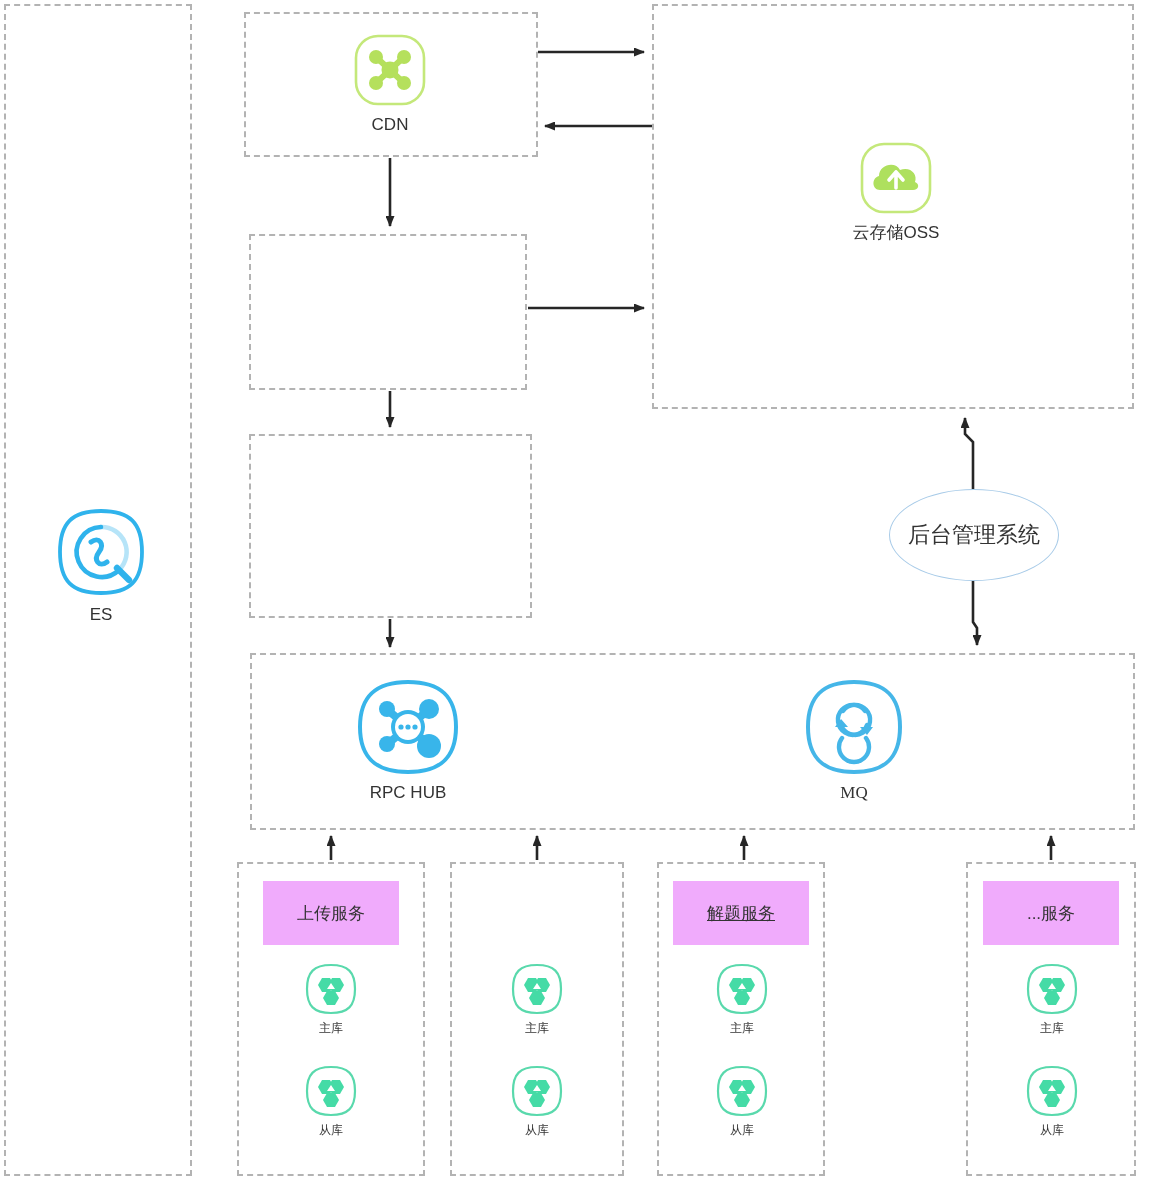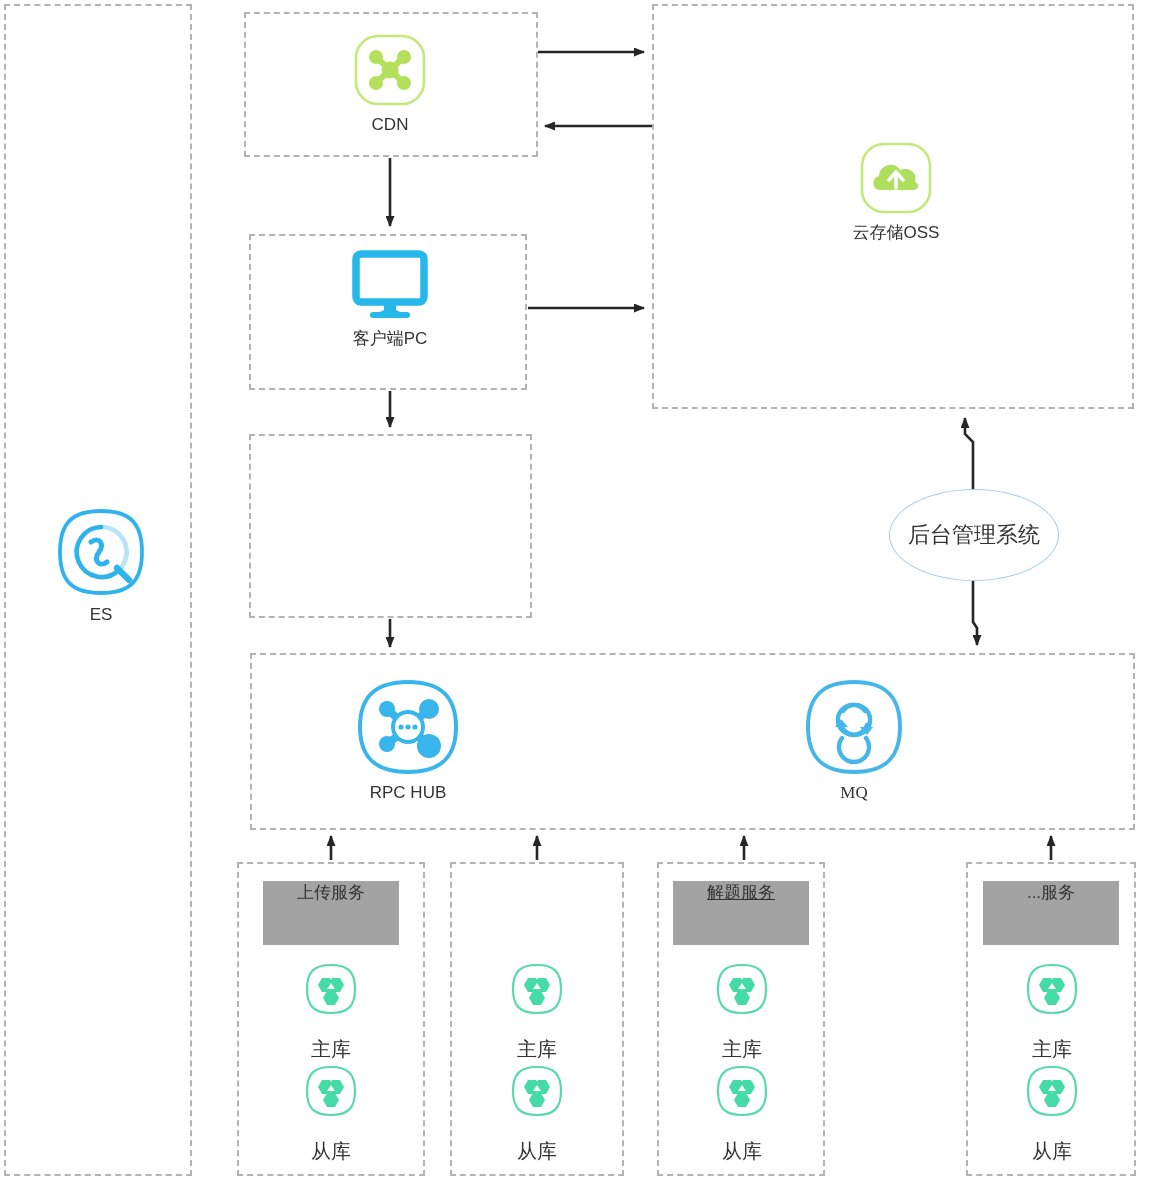--- a/index.html
+++ b/index.html
@@ -34,29 +34,30 @@
   }
   .node-label {
     font-size: 17px;
     color: #333333;
     line-height: 1.2;
     margin-top: 7px;
     white-space: nowrap;
     text-align: center;
   }
   .db-label {
-    font-size: 20px;
-    color: #333333;
-    margin-top: 20px;
+    font-size: 12px;
+    color: #333333;
+    margin-top: 4px;
     white-space: nowrap;
   }
   .svc-header {
     position: absolute;
-    background: #a3a3a3;
+    background: #f0abfc;
     display: flex;
+    align-items: center;
     justify-content: center;
     font-size: 17px;
     color: #333333;
     box-sizing: border-box;
   }
   .ellipse {
     position: absolute;
     border: 1.5px solid #a8cbe8;
     border-radius: 50%;
     background: #ffffff;
@@ -174,30 +175,20 @@
     <span>
       <svg class="icon-svg" width="76" height="76" viewBox="0 0 76 76">
         <rect x="4" y="4" width="68" height="68" rx="22" ry="22" fill="#ffffff" stroke="#c4e87a" stroke-width="2.6"></rect>
         <path d="M22 50 C14 50 13 38 21 36 C21 24 38 21 42 30 C52 26 60 34 57 42 C62 44 61 50 55 50 Z" fill="#aee05e"></path>
         <path d="M38 48 L38 34 M38 32 L31 40 M38 32 L45 40" stroke="#ffffff" stroke-width="3.6" stroke-linecap="round" stroke-linejoin="round" fill="none"></path>
       </svg>
     </span>
     <span class="node-label">云存储OSS</span>
   </div>
 
-  <div class="node" style="left:330px; top:250px; width:120px;">
-    <span>
-      <svg class="icon-svg" width="100" height="72" viewBox="0 0 100 72">
-        <rect x="16" y="4" width="68" height="48" rx="5" ry="5" fill="#ffffff" stroke="#26b8ea" stroke-width="7.5"></rect>
-        <path d="M44 52 L44 60 L32 66 L68 66 L56 60 L56 52 Z" fill="#26b8ea"></path>
-        <rect x="30" y="62" width="40" height="6" rx="3" fill="#26b8ea"></rect>
-      </svg>
-    </span>
-    <span class="node-label">客户端PC</span>
-  </div>
 
 
   <div class="node" style="left:55px; top:506px; width:92px;">
     <span>
       <svg class="icon-svg" width="92" height="92" viewBox="0 0 92 92">
         <path d="M46 5 C75 5 87 17 87 46 C87 75 75 87 46 87 C17 87 5 75 5 46 C5 17 17 5 46 5 Z" fill="#ffffff" stroke="#2fb3ec" stroke-width="3.8"></path>
         <path d="M46 21 A25 25 0 1 0 64 64" stroke="#2fb3ec" stroke-width="4.6" fill="none" stroke-linecap="round"></path>
         <path d="M46 21 A25 25 0 0 1 64 64" stroke="#2fb3ec" stroke-width="4.6" fill="none" stroke-linecap="round" opacity="0.35"></path>
         <path d="M36 36 C44 30 50 38 44 46 C38 54 44 62 52 56" stroke="#2fb3ec" stroke-width="5" fill="none" stroke-linecap="round"></path>
         <path d="M62 62 L74 74" stroke="#2fb3ec" stroke-width="6.4" fill="none" stroke-linecap="round"></path>

